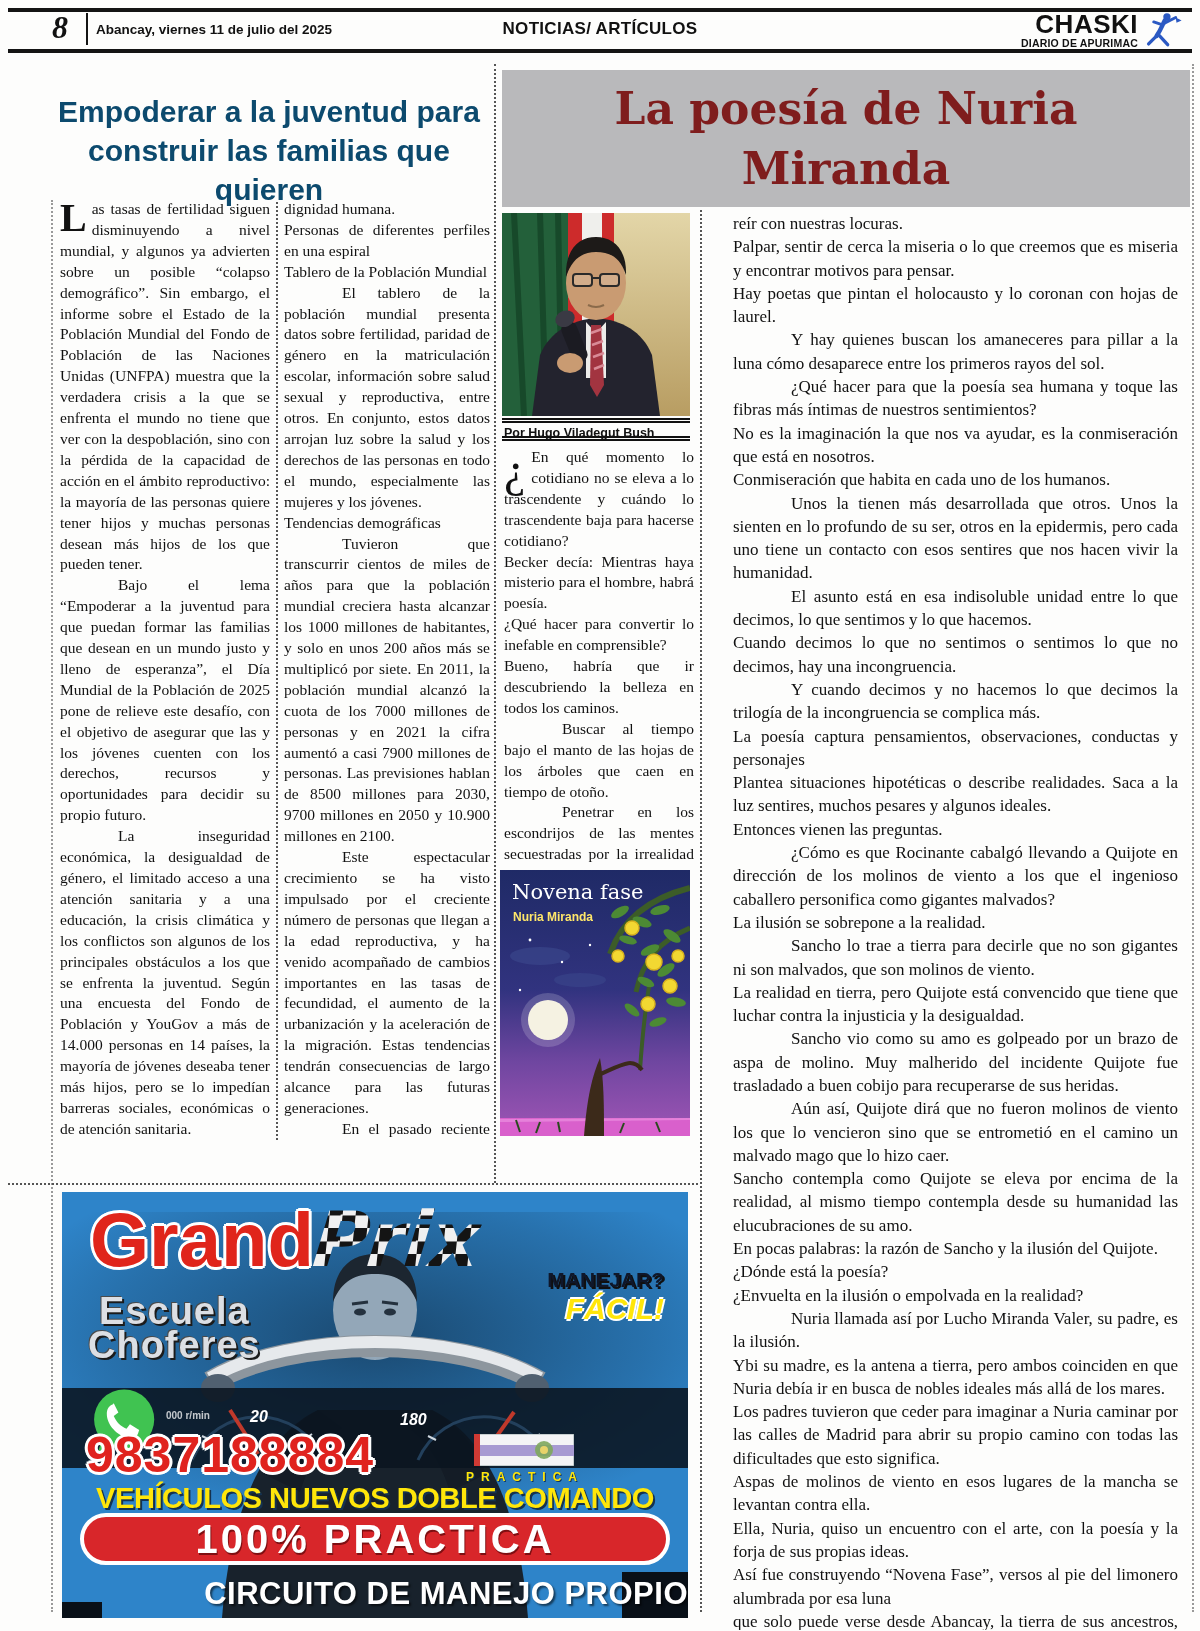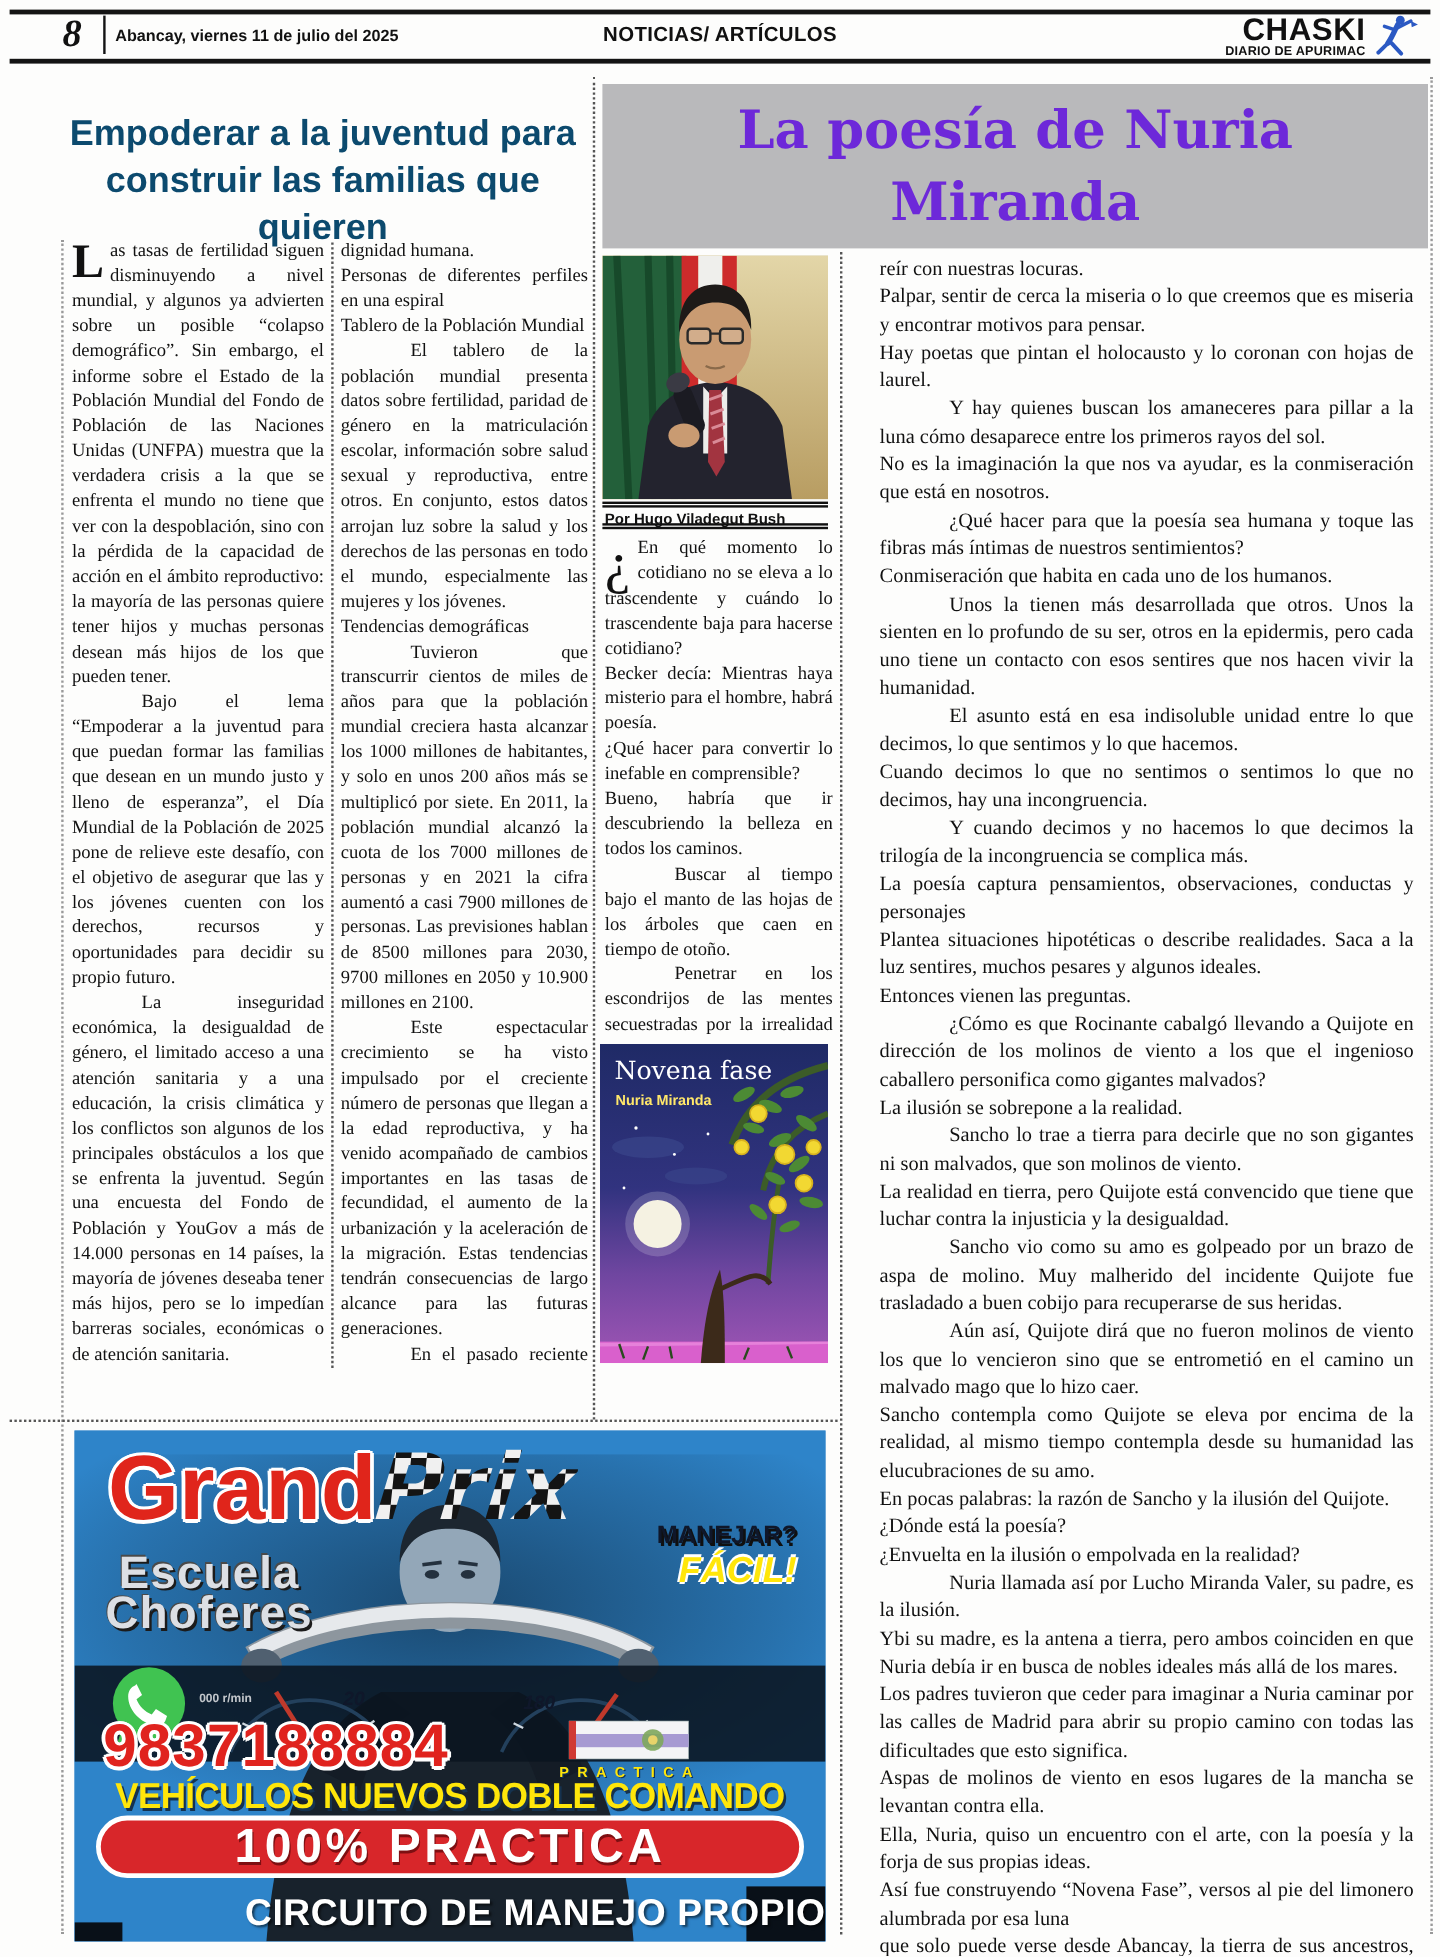--- a/index.html
+++ b/index.html
@@ -27,21 +27,21 @@
   .col{position:absolute;overflow:hidden;font-size:15.5px;line-height:20.9px;}
   .col1{left:60px;top:199px;width:210px;height:944px;}
   .col2{left:284px;top:199px;width:206px;height:944px;}
   .para{margin:0;text-align:justify;hyphens:auto;}
   .ind{text-indent:58px;}
   .dropcap{float:left;font:700 40px/0.82 "Liberation Serif",serif;padding:3px 5px 0 0;}
   .dropcap-q{float:left;font:400 48px/0.72 "Liberation Serif",serif;padding:6px 6px 0 0;}
   
   .rt-titlebox{position:absolute;left:502px;top:70px;width:688px;height:137px;background:#b9b9bb;
                display:flex;align-items:center;justify-content:center;}
-  .rt-title{width:560px;text-align:center;font:700 44px/60px "DejaVu Serif",serif;color:#6d28d9;}
+  .rt-title{width:560px;text-align:center;font:700 44px/60px "DejaVu Serif",serif;color:#7f1d1d;}
   .photo{position:absolute;left:502px;top:213px;width:188px;height:203px;overflow:hidden;background:#cdbd8f;}
   .caption{position:absolute;left:502px;top:418px;width:188px;height:23px;
            border-top:5px double #111;border-bottom:5px double #111;
            font:700 12.5px/21px "Liberation Sans",sans-serif;padding-left:2px;box-sizing:border-box;}
   .midcol{left:504px;top:447px;width:190px;height:420px;}
   .bookcover{position:absolute;left:500px;top:870px;width:190px;height:266px;overflow:hidden;}
   .bc-title{position:absolute;left:12px;top:10px;font:400 21px "DejaVu Serif",serif;color:#fff;}
   .bc-author{position:absolute;left:13px;top:40px;font:700 12px "Liberation Sans",sans-serif;color:#ffe76a;}
   .rightcol{left:733px;top:212px;width:445px;height:1418px;font-size:17px;line-height:23.3px;}
   
@@ -56,21 +56,21 @@
            -webkit-background-clip:text;background-clip:text;color:transparent;-webkit-text-fill-color:transparent;}
   .ad-school{position:absolute;left:26px;top:102px;text-align:center;
              font:700 38px/34px "Liberation Sans",sans-serif;color:#dcdfe4;letter-spacing:1px;
              text-shadow:2px 2px 0 #1b1b1b,-1px -1px 0 #4a4a4a;}
   .ad-tag{position:absolute;right:24px;top:76px;text-align:right;}
   .ad-tag1{font:800 21px "Liberation Sans",sans-serif;color:#0f172a;text-shadow:2px 2px 0 #101010;}
   .ad-tag2{font:italic 800 30px "Liberation Sans",sans-serif;color:#ffe60a;
            text-shadow:-2px 0 #fff,2px 0 #fff,0 -2px #fff,0 2px #fff;}
   .ad-wa{position:absolute;left:24px;top:194px;width:74px;height:74px;}
   .ad-rpm{position:absolute;left:104px;top:218px;font:700 10px "Liberation Sans",sans-serif;color:rgba(255,255,255,.75);}
-  .ad-gauge{position:absolute;font:italic 700 16px "Liberation Sans",sans-serif;color:#0f172a;margin-left:36px;}
+  .ad-gauge{position:absolute;font:italic 700 16px "Liberation Sans",sans-serif;color:#ffffff;}
   .g20{left:188px;top:216px;} .g180{left:338px;top:219px;}
   .ad-phone{position:absolute;left:24px;top:238px;font:900 50px/50px "Liberation Sans",sans-serif;color:#e0231e;letter-spacing:1px;
             text-shadow:-3px 0 #fff,3px 0 #fff,0 -3px #fff,0 3px #fff,-2px -2px #fff,2px 2px #fff,-2px 2px #fff,2px -2px #fff;}
   .ad-flag{position:absolute;left:412px;top:242px;width:100px;height:32px;}
   .ad-city{position:absolute;left:404px;top:278px;font:800 12px "Liberation Sans",sans-serif;color:#ffe60a;
            letter-spacing:7px;text-shadow:1px 1px 0 #10355c;}
   .ad-vehiculos{position:absolute;left:0;right:0;top:291px;text-align:center;
                 font:800 30px/30px "Liberation Sans",sans-serif;color:#ffe60a;letter-spacing:-.5px;
                 text-shadow:2px 2px 0 #15324f;transform:scaleX(.97);}
   .ad-practica{position:absolute;left:18px;right:18px;top:321px;height:52px;background:#d8262a;
@@ -250,22 +250,22 @@
     </svg>
     <div class="bc-title">Novena fase</div>
     <div class="bc-author">Nuria Miranda</div>
   </figure>
 
   <div class="col rightcol">
       <p class="para">reír con nuestras locuras.</p>
       <p class="para">Palpar, sentir de cerca la miseria o lo que creemos que es miseria y encontrar motivos para pensar.</p>
       <p class="para">Hay poetas que pintan el holocausto y lo coronan con hojas de laurel.</p>
       <p class="para ind">Y hay quienes buscan los amaneceres para pillar a la luna cómo desaparece entre los primeros rayos del sol.</p>
+      <p class="para ind">¿Qué hacer para que la poesía sea humana y toque las fibras más íntimas de nuestros sentimientos?</p>
       <p class="para">No es la imaginación la que nos va ayudar, es la conmiseración que está en nosotros.</p>
-      <p class="para ind">¿Qué hacer para que la poesía sea humana y toque las fibras más íntimas de nuestros sentimientos?</p>
       <p class="para">Conmiseración que habita en cada uno de los humanos.</p>
       <p class="para ind">Unos la tienen más desarrollada que otros. Unos la sienten en lo profundo de su ser, otros en la epidermis, pero cada uno tiene un contacto con esos sentires que nos hacen vivir la humanidad.</p>
       <p class="para ind">El asunto está en esa indisoluble unidad entre lo que decimos, lo que sentimos y lo que hacemos.</p>
       <p class="para">Cuando decimos lo que no sentimos o sentimos lo que no decimos, hay una incongruencia.</p>
       <p class="para ind">Y cuando decimos y no hacemos lo que decimos la trilogía de la incongruencia se complica más.</p>
       <p class="para">La poesía captura pensamientos, observaciones, conductas y personajes</p>
       <p class="para">Plantea situaciones hipotéticas o describe realidades. Saca a la luz sentires, muchos pesares y algunos ideales.</p>
       <p class="para">Entonces vienen las preguntas.</p>
       <p class="para ind">¿Cómo es que Rocinante cabalgó llevando a Quijote en dirección de los molinos de viento a los que el ingenioso caballero personifica como gigantes malvados?</p>
       <p class="para">La ilusión se sobrepone a la realidad.</p>

